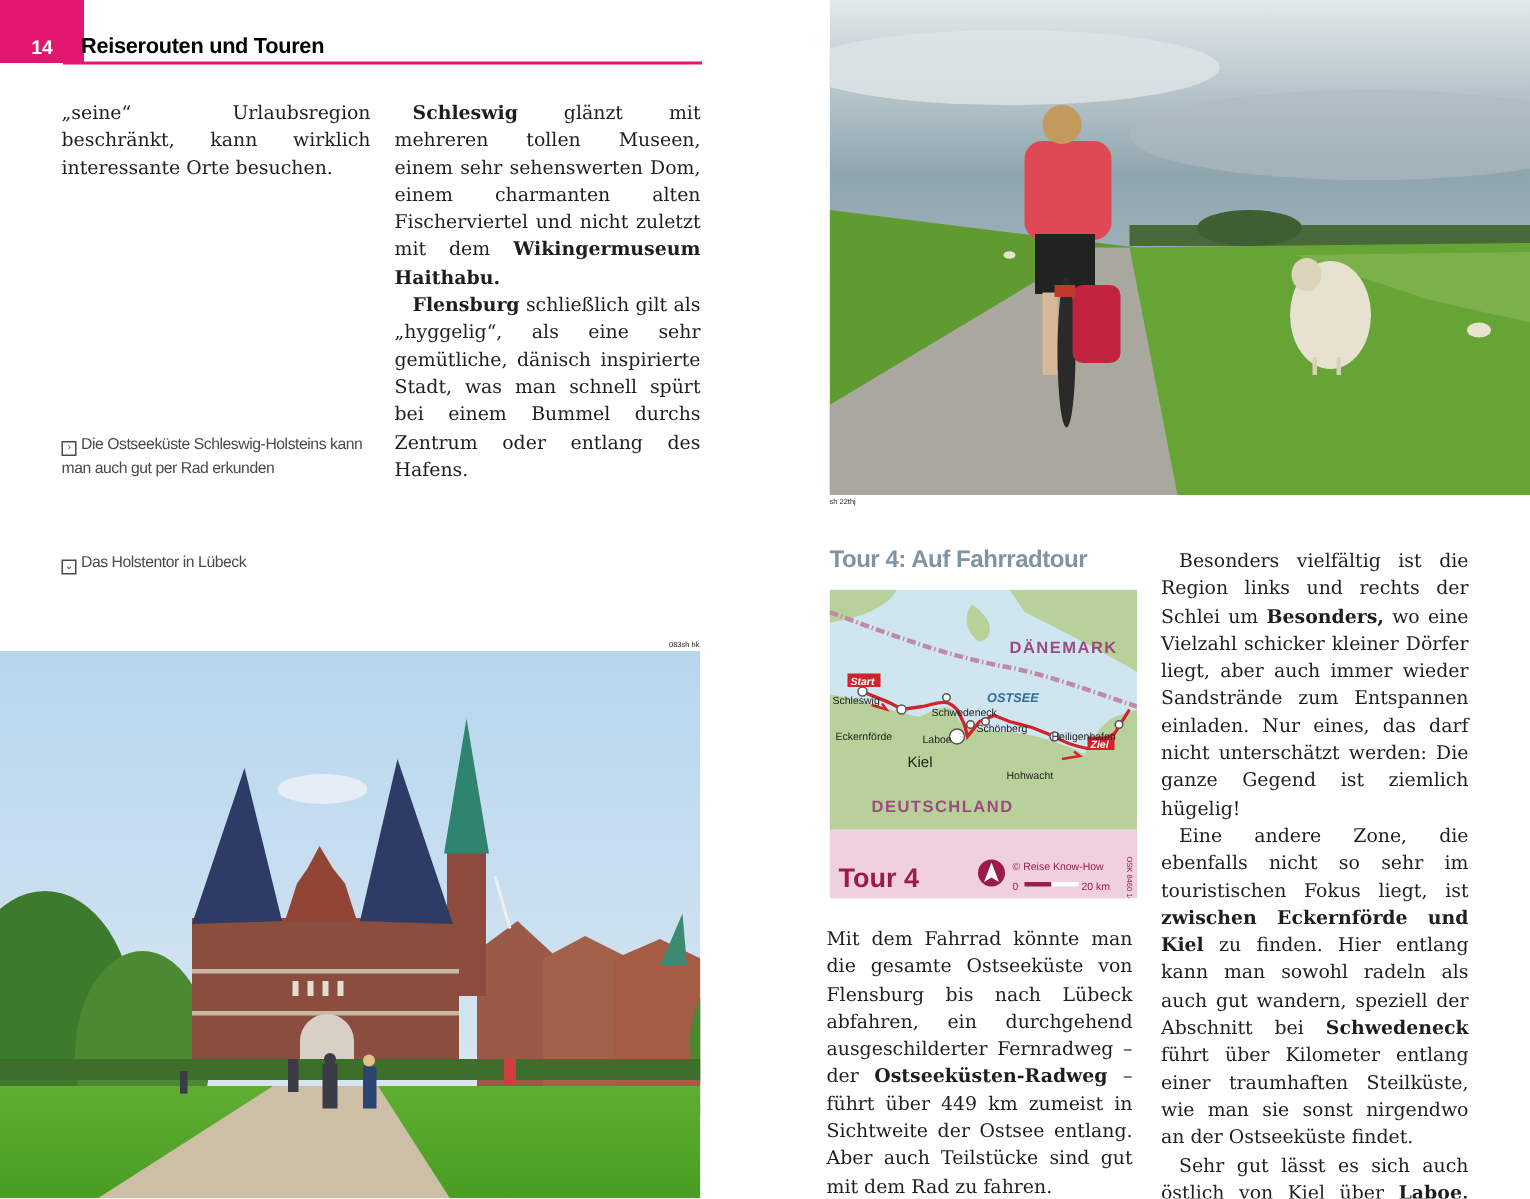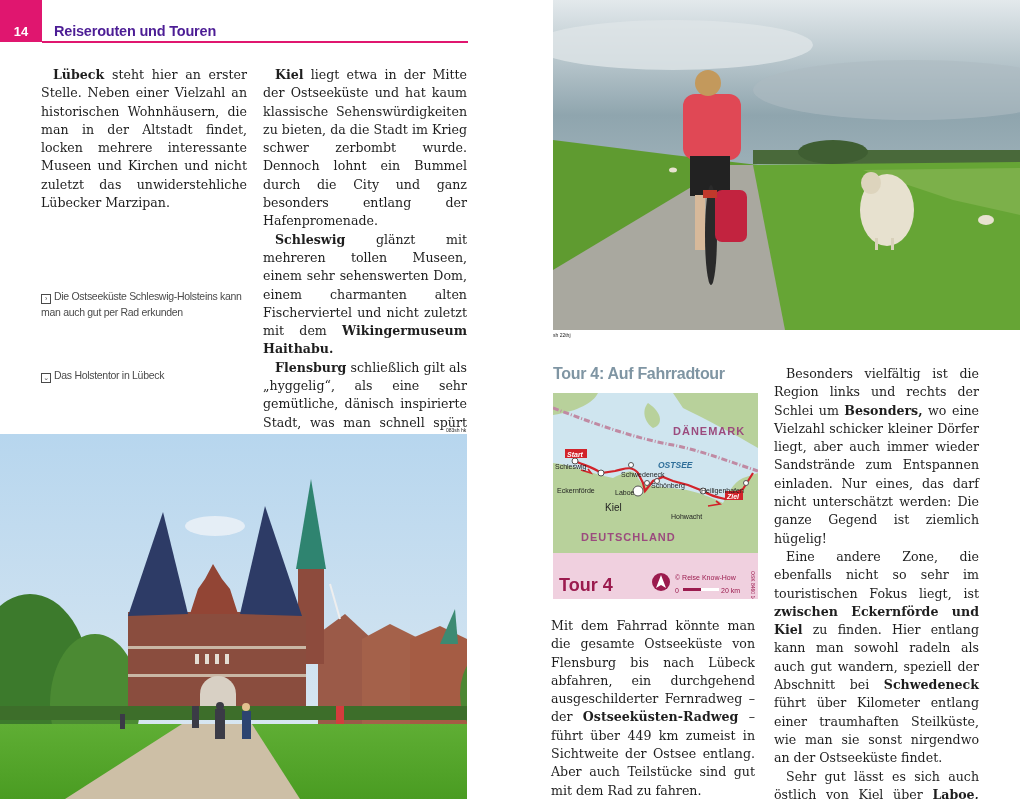--- a/index.html
+++ b/index.html
@@ -1,23 +1,23 @@
 <!DOCTYPE html>
 <html><head>
 <meta charset="utf-8">
 <style>
   * { box-sizing: border-box; margin: 0; padding: 0; }
   html, body { width: 1020px; height: 799px; background: #fff; overflow: hidden; }
   body { position: relative; font-family: "DejaVu Serif", serif; color: #1e1e1e; }
 
-  .header-pagenum { position: absolute; left: 0; top: 0; width: 42px; height: 42px; background: #e0166f;
+  .header-pagenum { position: absolute; left: 0; top: 0; width: 56px; height: 42px; background: #e0166f;
     color: #fff; font-family: "Liberation Sans", sans-serif; font-weight: bold; font-size: 13px;
     display: flex; align-items: flex-end; justify-content: center; padding-bottom: 3px; }
   .header-title { position: absolute; left: 54px; top: 23px; font-family: "Liberation Sans", sans-serif;
-    font-weight: bold; font-size: 14.5px; color: #4c1d95; letter-spacing: -0.2px; }
+    font-weight: bold; font-size: 14.5px; color: #000000; letter-spacing: -0.2px; }
   .header-rule { position: absolute; left: 42px; top: 41px; width: 426px; height: 2px; background: #e0166f; }
 
   .col { position: absolute; font-size: 12.6px; line-height: 18.3px; text-align: justify; hyphens: manual; }
   .col p { text-indent: 0; }
   .col p.ind { text-indent: 12px; }
   .col b { font-weight: bold; }
 
   .caption { position: absolute; font-family: "Liberation Sans", sans-serif; font-size: 10.5px;
     line-height: 16px; color: #4a4a4a; letter-spacing: -0.3px; }
   .cap-icon { display: inline-block; width: 10px; height: 10px; border: 1px solid #4a4a4a;
@@ -32,32 +32,31 @@
   .map { position: absolute; left: 553px; top: 393px; width: 205px; height: 206px; overflow: hidden; }
 </style>
 </head>
 <body>
 
 <div class="header-pagenum">14</div>
 <div class="header-title">Reiserouten und Touren</div>
 <div class="header-rule"></div>
 
 <div class="col" style="left:41px; top:66px; width:206px;">
-  <p class="ind"><b>Lübeck</b><span> steht hier an erster Stelle. Neben einer Vielzahl an historischen Wohnhäusern, die man in der Altstadt findet, locken mehrere interessante Museen und Kirchen und nicht zuletzt das unwiderstehliche Lübecker Marzipan.</span></p>
+  <p>„seine“ Urlaubsregion beschränkt, kann wirklich interessante Orte besuchen.</p>
 </div>
 
 <div class="caption" style="left:41px; top:288px; width:210px;">
   <span class="cap-icon">›</span><span>Die Ostseeküste Schleswig-Holsteins kann man auch gut per Rad erkunden</span>
 </div>
 <div class="caption" style="left:41px; top:367px; width:210px;">
   <span class="cap-icon">⌄</span><span>Das Holstentor in Lübeck</span>
 </div>
 
 <div class="col" style="left:263px; top:66px; width:204px;">
-  <p class="ind"><b>Kiel</b><span> liegt etwa in der Mitte der Ostseeküste und hat kaum klassische Sehenswürdigkeiten zu bieten, da die Stadt im Krieg schwer zerbombt wurde. Dennoch lohnt ein Bummel durch die City und ganz besonders entlang der Hafenpromenade.</span></p>
   <p class="ind"><b>Schleswig</b><span> glänzt mit mehreren tollen Museen, einem sehr sehenswerten Dom, einem charmanten alten Fischerviertel und nicht zuletzt mit dem </span><b>Wikingermuseum Haithabu.</b></p>
   <p class="ind"><b>Flensburg</b><span> schließlich gilt als „hyggelig“, als eine sehr gemütliche, dänisch inspirierte Stadt, was man schnell spürt bei einem Bummel durchs Zentrum oder entlang des Hafens.</span></p>
 </div>
 
 <div class="credit" style="left:446px; top:427px;">083sh hk</div>
 <div class="photo" style="left:0; top:434px; width:467px; height:365px;">
   <svg width="467" height="365" viewBox="0 0 467 365">
     <defs>
       <linearGradient id="sky1" x1="0" y1="0" x2="0" y2="1">
         <stop offset="0" stop-color="#b7d6ee"></stop>

